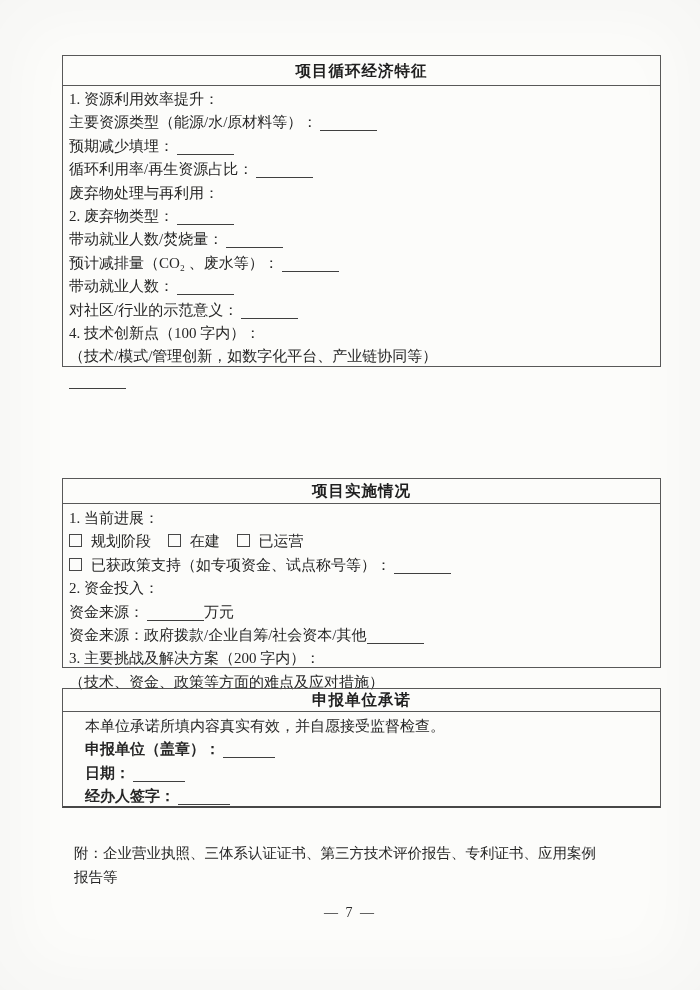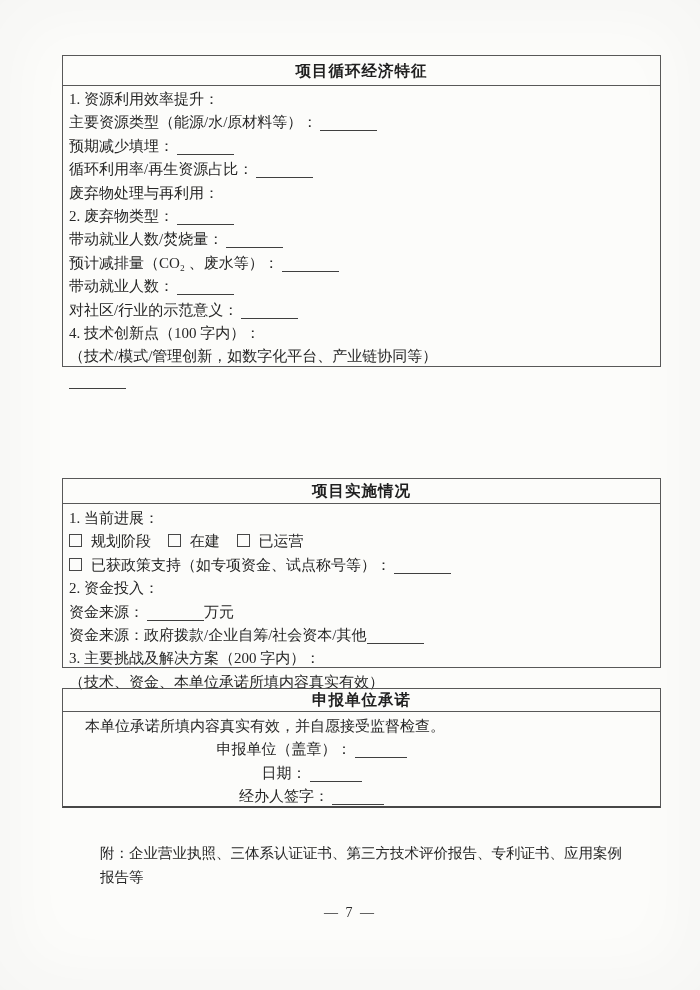--- a/index.html
+++ b/index.html
@@ -55,23 +55,23 @@
   .blank-tight { margin-left:0; }
   .cb {
     display:inline-block;
     width:11px; height:11px;
     border:1px solid #474747;
     vertical-align:-1px;
     margin-right:9px;
     background:transparent;
   }
   .cb-label { margin-right:13px; }
-  .sign { text-align:center; padding-right:112px; }
+  .sign { text-align:left; padding-right:112px;font-weight:bold; }
   .attachment {
-    position:absolute; left:100px; top:841px; width:532px;
+    position:absolute; left:74px; top:841px; width:532px;
     font-size:14.5px; line-height:24px; color:#262626;
   }
   .page-number {
     position:absolute; left:0; top:905px; width:700px;
     text-align:center; font-size:14px; color:#2b2b2b;
     letter-spacing:2px;
   }
 </style>
 </head>
 <body>
@@ -110,21 +110,21 @@
         <span class="cb"></span><span>已获政策支持（如专项资金、试点称号等）：</span><span class="blank"></span>
       </div>
       <div class="fline"><span>2. 资金投入：</span></div>
       <div class="fline">
         <span>资金来源：</span><span class="blank"></span><span>万元</span>
       </div>
       <div class="fline">
         <span>资金来源：政府拨款/企业自筹/社会资本/其他</span><span class="blank blank-tight"></span>
       </div>
       <div class="fline"><span>3. 主要挑战及解决方案（200 字内）：</span></div>
-      <div class="fline"><span>（技术、资金、本单位承诺所填内容真实有效）</span></div>
+      <div class="fline"><span>（技术、资金、政策等方面的难点及应对措施）</span></div>
     </div>
   </div>
 
   <div class="tbl tbl-3">
     <div class="tbl-header">申报单位承诺</div>
     <div class="t-body">
       <div class="fline"><span>本单位承诺所填内容真实有效，并自愿接受监督检查。</span></div>
       <div class="fline sign"><span>申报单位（盖章）：</span><span class="blank blank-sm"></span></div>
       <div class="fline sign"><span>日期：</span><span class="blank blank-sm"></span></div>
       <div class="fline sign"><span>经办人签字：</span><span class="blank blank-sm"></span></div>

